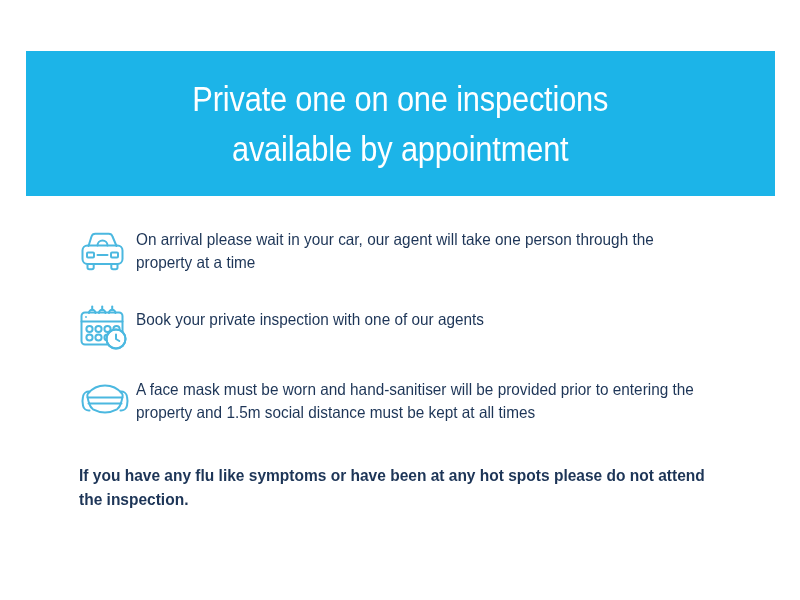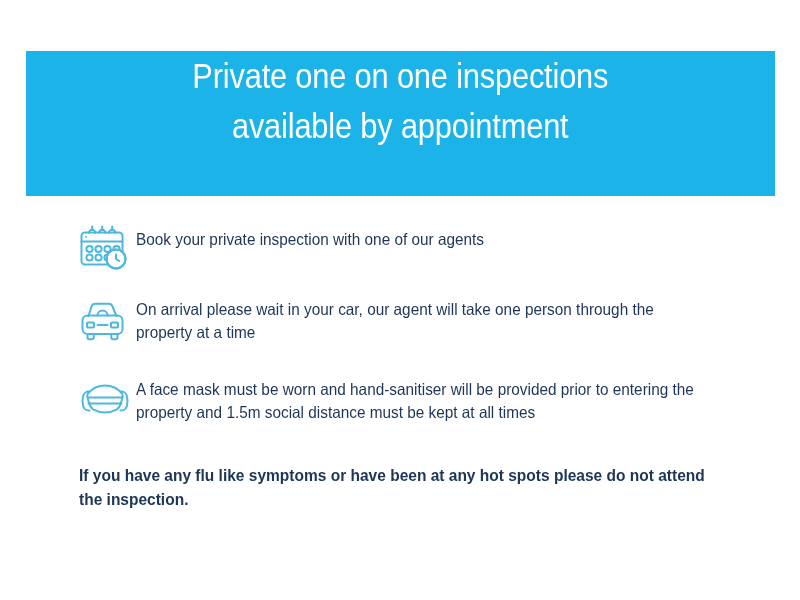--- a/index.html
+++ b/index.html
@@ -25,20 +25,21 @@
   .banner {
     position: absolute;
     left: 26px;
     top: 51px;
     width: 749px;
     height: 145px;
     background: #1CB4E8;
     display: flex;
     flex-direction: column;
     align-items: center;
+    justify-content: center;
   }
   .banner-line {
     color: #ffffff;
     font-family: "Liberation Sans Narrow", "Liberation Sans", sans-serif;
     font-size: 35px;
     font-weight: 400;
     line-height: 1.42;
     letter-spacing: -0.2px;
     text-align: center;
     transform: scaleX(0.88);
@@ -101,20 +102,43 @@
 
 <div id="poster">
 
   <div class="banner">
     <div class="banner-line">Private one on one inspections</div>
     <div class="banner-line">available by appointment</div>
   </div>
 
   <div class="bullets">
 
+    <div class="bullet-row row-2">
+      <div class="bullet-icon">
+        <svg width="52" height="42" viewBox="0 0 52 42" fill="none" stroke="#4BB8E0" stroke-width="2" stroke-linecap="round" stroke-linejoin="round">
+
+          <path d="M10.5 16 L13.5 6.5 a4 4 0 0 1 3.8 -2.7 l13.4 0 a4 4 0 0 1 3.8 2.7 L38.5 16"></path>
+
+          <rect x="4.5" y="15.5" width="40" height="18.5" rx="5"></rect>
+
+          <path d="M19.5 15.5 a5 5 0 0 1 10 0"></path>
+
+          <path d="M9.5 34 L9.5 37.5 a1.8 1.8 0 0 0 1.8 1.8 l2.6 0 a1.8 1.8 0 0 0 1.8 -1.8 L15.7 34"></path>
+          <path d="M33.3 34 L33.3 37.5 a1.8 1.8 0 0 0 1.8 1.8 l2.6 0 a1.8 1.8 0 0 0 1.8 -1.8 L39.5 34"></path>
+
+          <rect x="9" y="22.5" width="7" height="5" rx="1"></rect>
+
+          <path d="M19.5 25 L29.5 25"></path>
+
+          <rect x="33" y="22.5" width="7" height="5" rx="1"></rect>
+        </svg>
+      </div>
+      <div class="bullet-text">On arrival please wait in your car, our agent will take one person through the property at a time</div>
+    </div>
+
     <div class="bullet-row row-1">
       <div class="bullet-icon">
         <svg width="52" height="46" viewBox="0 0 52 46" fill="none" stroke="#4BB8E0" stroke-width="2" stroke-linecap="round" stroke-linejoin="round">
 
           <path d="M11 8 a3.2 3.2 0 0 1 3.2 -3.2 a3.2 3.2 0 0 1 3.2 3.2"></path>
           <path d="M14.2 4.8 L14.2 1.6"></path>
           <path d="M21 8 a3.2 3.2 0 0 1 3.2 -3.2 a3.2 3.2 0 0 1 3.2 3.2"></path>
           <path d="M24.2 4.8 L24.2 1.6"></path>
           <path d="M31 8 a3.2 3.2 0 0 1 3.2 -3.2 a3.2 3.2 0 0 1 3.2 3.2"></path>
           <path d="M34.2 4.8 L34.2 1.6"></path>
@@ -135,43 +159,20 @@
           <circle cx="29.5" cy="32.5" r="3.1"></circle>
 
           <circle cx="38" cy="34" r="9.5" fill="#ffffff"></circle>
           <circle cx="38" cy="34" r="9.5"></circle>
           <path d="M38 29.5 L38 34 L41.3 36"></path>
         </svg>
       </div>
       <div class="bullet-text">Book your private inspection with one of our agents</div>
     </div>
 
-    <div class="bullet-row row-2">
-      <div class="bullet-icon">
-        <svg width="52" height="42" viewBox="0 0 52 42" fill="none" stroke="#4BB8E0" stroke-width="2" stroke-linecap="round" stroke-linejoin="round">
-
-          <path d="M10.5 16 L13.5 6.5 a4 4 0 0 1 3.8 -2.7 l13.4 0 a4 4 0 0 1 3.8 2.7 L38.5 16"></path>
-
-          <rect x="4.5" y="15.5" width="40" height="18.5" rx="5"></rect>
-
-          <path d="M19.5 15.5 a5 5 0 0 1 10 0"></path>
-
-          <path d="M9.5 34 L9.5 37.5 a1.8 1.8 0 0 0 1.8 1.8 l2.6 0 a1.8 1.8 0 0 0 1.8 -1.8 L15.7 34"></path>
-          <path d="M33.3 34 L33.3 37.5 a1.8 1.8 0 0 0 1.8 1.8 l2.6 0 a1.8 1.8 0 0 0 1.8 -1.8 L39.5 34"></path>
-
-          <rect x="9" y="22.5" width="7" height="5" rx="1"></rect>
-
-          <path d="M19.5 25 L29.5 25"></path>
-
-          <rect x="33" y="22.5" width="7" height="5" rx="1"></rect>
-        </svg>
-      </div>
-      <div class="bullet-text">On arrival please wait in your car, our agent will take one person through the property at a time</div>
-    </div>
-
     <div class="bullet-row row-3">
       <div class="bullet-icon">
         <svg width="54" height="40" viewBox="0 0 54 40" fill="none" stroke="#4BB8E0" stroke-width="2" stroke-linecap="round" stroke-linejoin="round">
 
           <path d="M11.5 10.5 a6 6 0 0 0 -6.5 5 a20 20 0 0 0 0 9 a6 6 0 0 0 6.5 5"></path>
 
           <path d="M42.5 10.5 a6 6 0 0 1 6.5 5 a20 20 0 0 1 0 9 a6 6 0 0 1 -6.5 5"></path>
 
           <path d="M10 12.5 a22 22 0 0 1 34 0 a3.5 3.5 0 0 1 0.6 2.8 a40 40 0 0 1 -2.6 9.2 a9 9 0 0 1 -3 3.8 a26 26 0 0 1 -24 0 a9 9 0 0 1 -3 -3.8 a40 40 0 0 1 -2.6 -9.2 a3.5 3.5 0 0 1 0.6 -2.8 z"></path>
 

